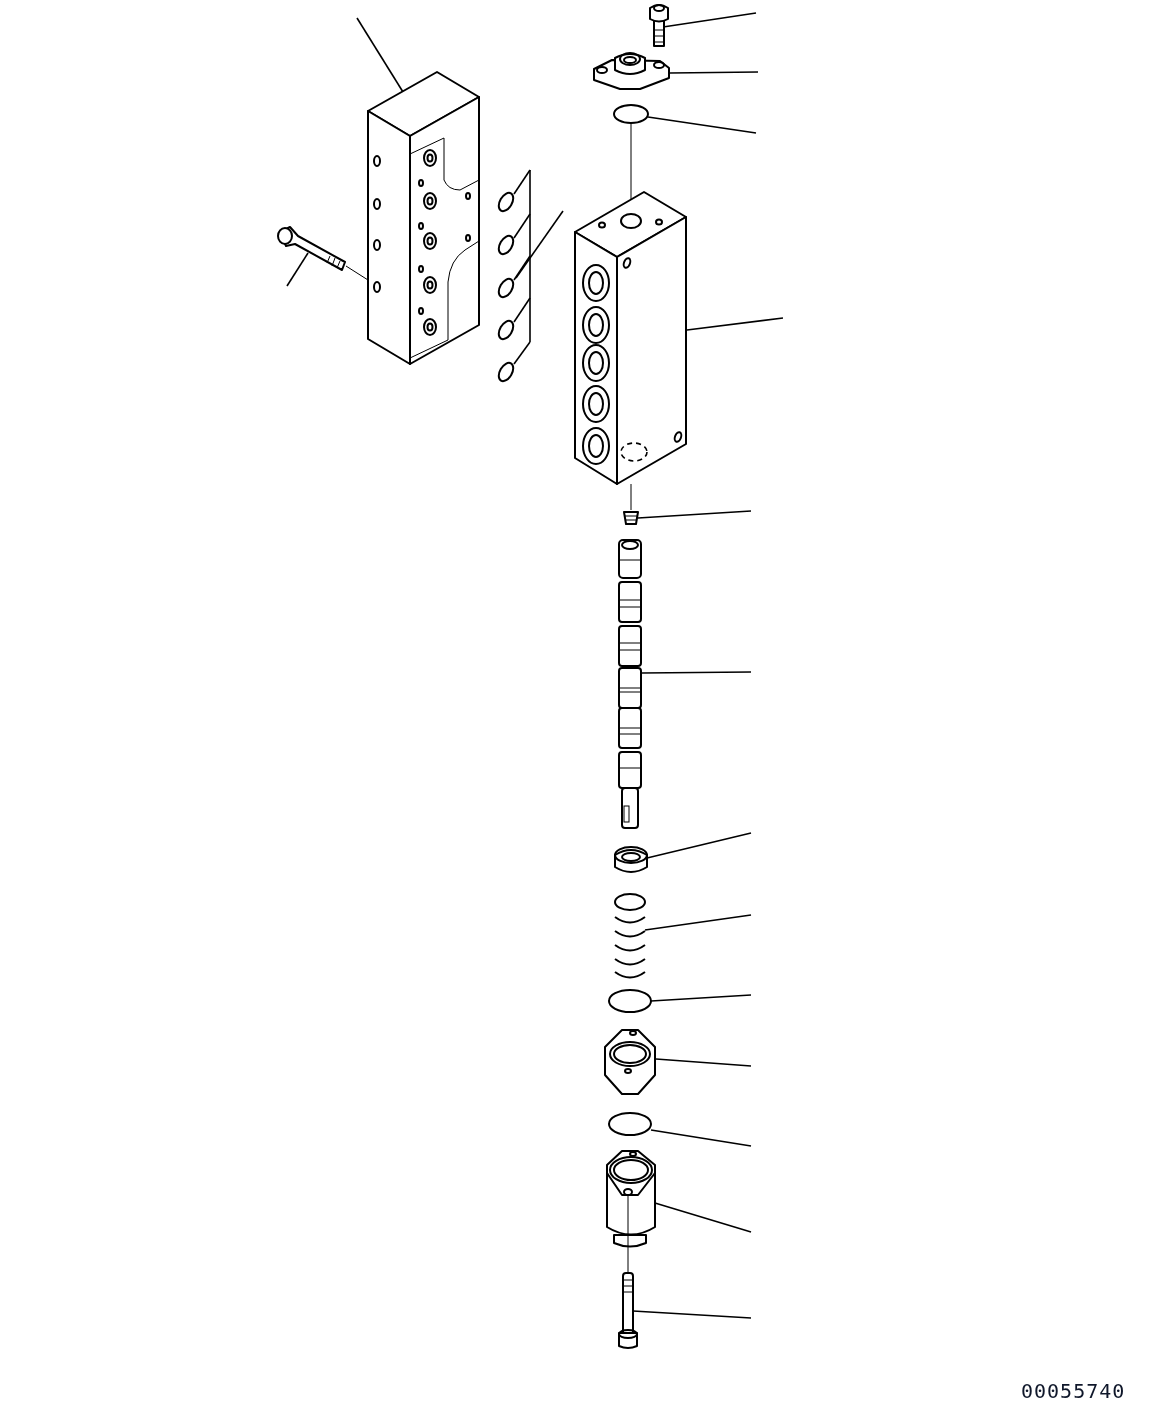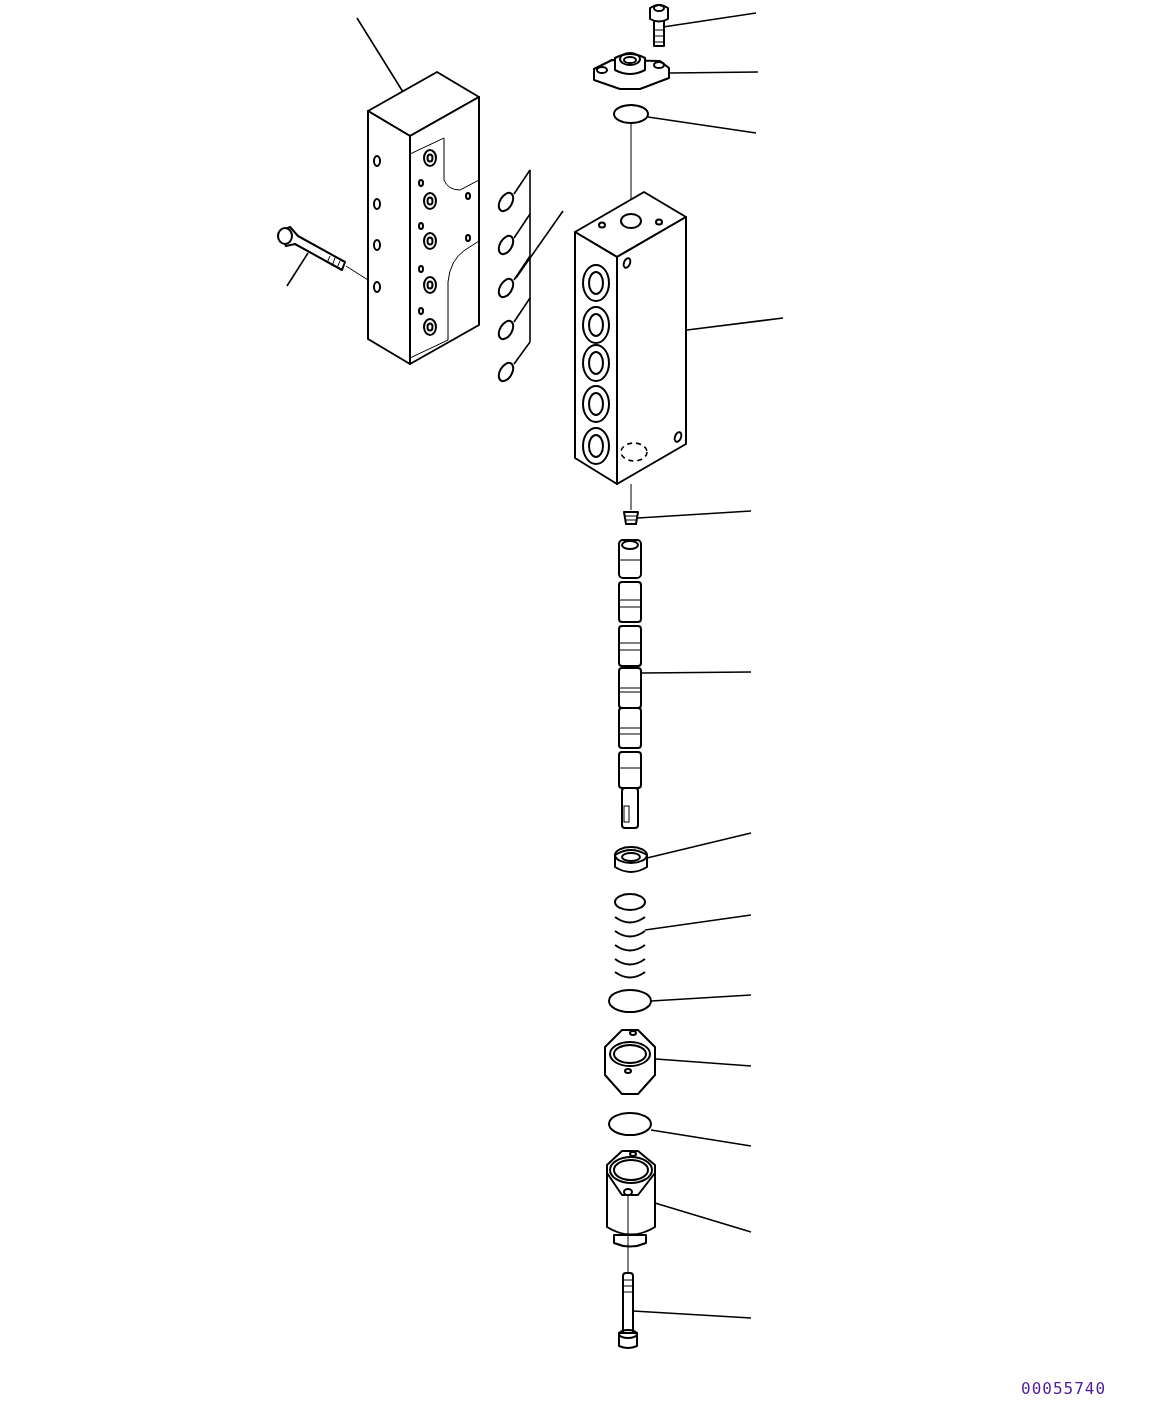--- a/index.html
+++ b/index.html
@@ -2,21 +2,21 @@
 <html><head>
 <meta charset="utf-8">
 <style>
   html,body{margin:0;padding:0;background:#ffffff;}
   body{width:1163px;height:1425px;position:relative;overflow:hidden;}
   #canvas{position:absolute;left:0;top:0;width:1163px;height:1425px;}
   svg .p{fill:#fff;stroke:#000;stroke-width:2;stroke-linejoin:round;}
   svg .l{fill:none;stroke:#000;stroke-width:1.6;}
   svg .t{fill:none;stroke:#000;stroke-width:1;}
   svg .o{fill:none;stroke:#000;stroke-width:2;}
-  #drawing-number{position:absolute;left:1021px;top:1379px;font-family:"DejaVu Sans Mono",monospace;font-size:16px;letter-spacing:1px;color:#4c1d95;}
+  #drawing-number{position:absolute;left:1021px;top:1379px;font-family:"DejaVu Sans Mono",monospace;font-size:20px;letter-spacing:1px;color:#0f172a;}
 </style>
 </head>
 <body>
 
 <div id="canvas">
 <svg width="1163" height="1425" viewBox="0 0 1163 1425" xmlns="http://www.w3.org/2000/svg">
 
   <g>
     <line class="l" x1="357" y1="18" x2="403" y2="92"></line>
     <polygon class="p" points="368,111 437,72 479,97 410,136"></polygon>

